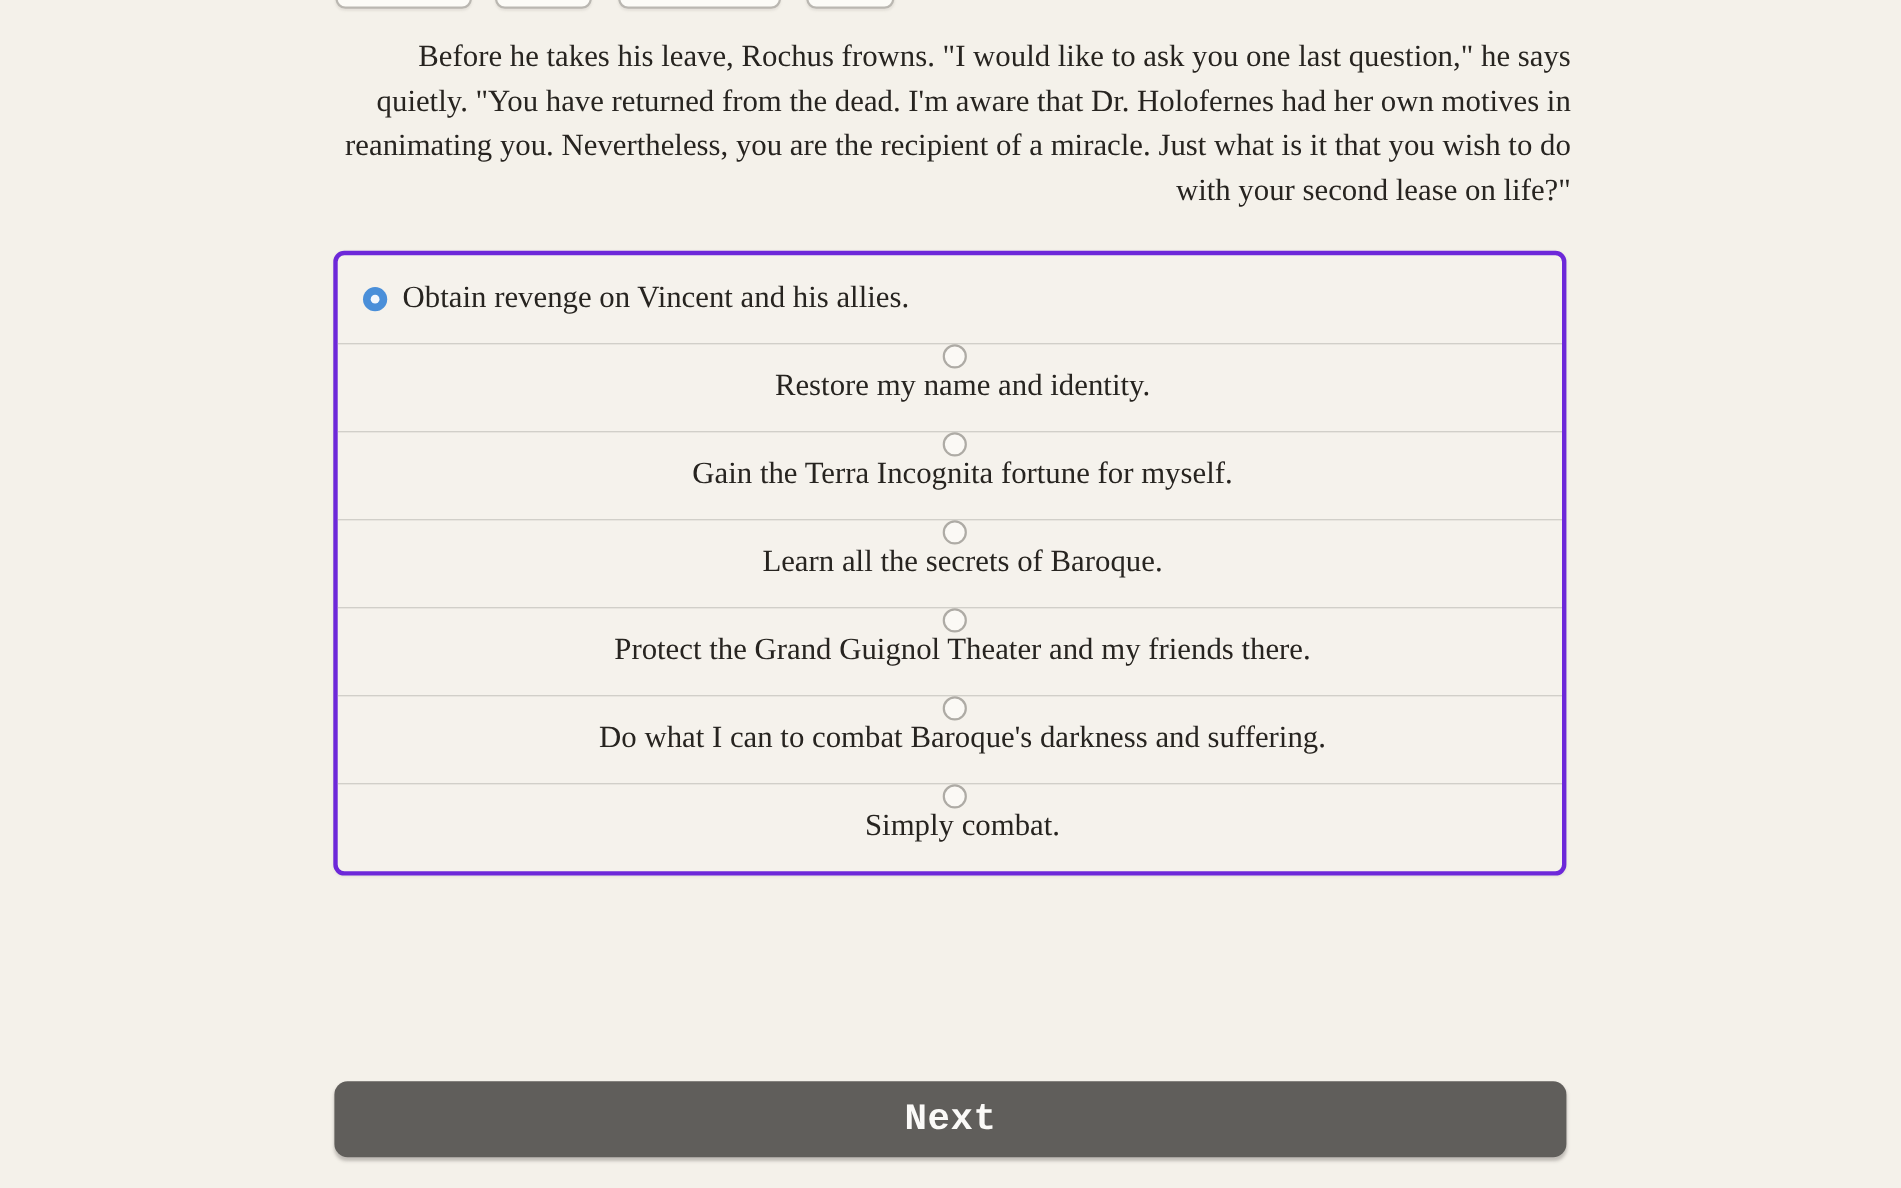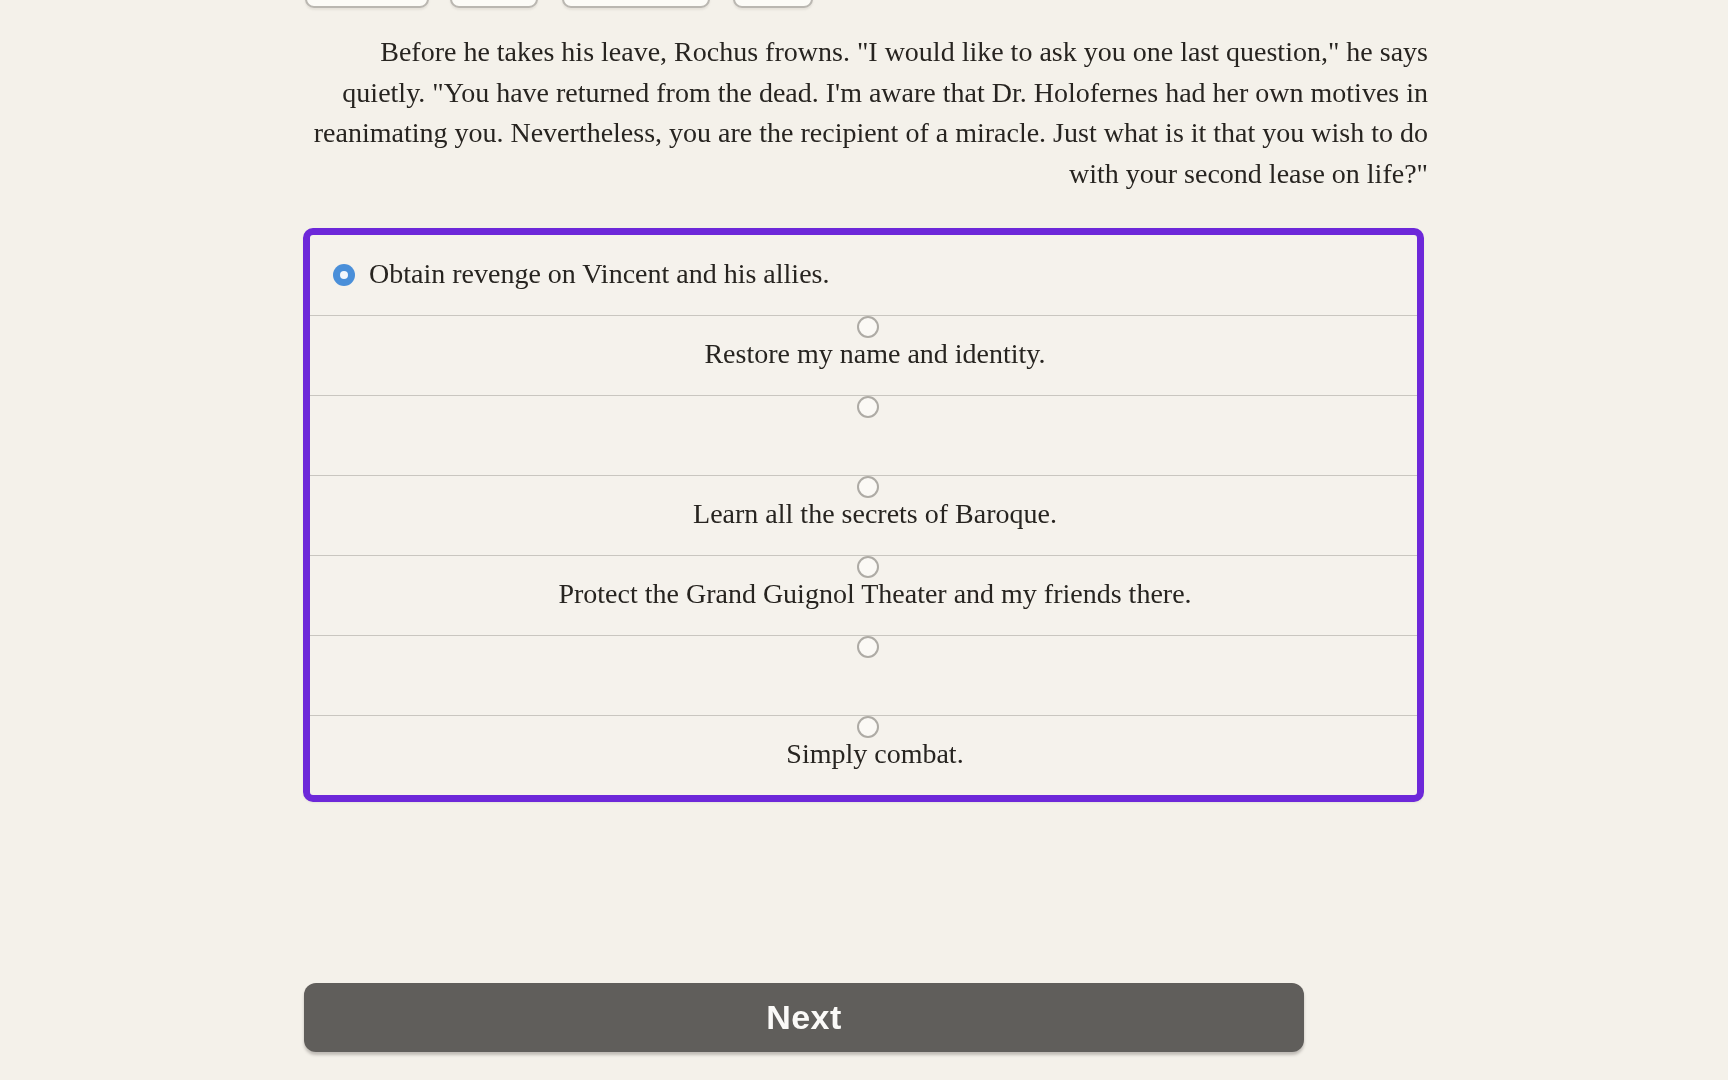--- a/index.html
+++ b/index.html
@@ -41,21 +41,21 @@
     text-align: right;
   }
 
   
   .choices-box {
     position: absolute;
     left: 303px;
     top: 228px;
     width: 1121px;
     background: #f5f2ec;
-    border: 7px solid #6d28d9;
+    border: 4px solid #6d28d9;
     border-radius: 10px;
     overflow: hidden;
     box-shadow: 0 1px 2px rgba(120,115,105,0.10);
   }
   .choice-row {
     height: 80px;
     display: flex;
     align-items: center;
     padding-left: 23px;
     cursor: pointer;
@@ -91,30 +91,30 @@
     font-size: 28px;
     color: #272420;
     padding-bottom: 3px;
   }
 
   
   .next-button {
     position: absolute;
     left: 304px;
     top: 983px;
-    width: 1000px;
+    width: 1120px;
     height: 69px;
     background: #605e5b;
     border: none;
     border-radius: 12px;
     display: flex;
     align-items: center;
     justify-content: center;
     color: #fbfaf8;
-    font-family: Liberation Sans, sans-serif;
+    font-family: Liberation Mono, monospace;
     font-weight: bold;
     font-size: 34px;
     letter-spacing: 0.5px;
     cursor: pointer;
     box-shadow: 0 3px 3px rgba(95,90,85,0.35);
   }
 </style>
 </head>
 <body>
 
@@ -131,34 +131,36 @@
     <span class="choice-label">Obtain revenge on Vincent and his allies.</span>
   </div>
 
   <div class="choice-row">
     <span class="radio"></span>
     <span class="choice-label">Restore my name and identity.</span>
   </div>
 
   <div class="choice-row">
     <span class="radio"></span>
+    <span class="choice-label">Gain the Terra Incognita fortune for myself.</span>
   </div>
 
   <div class="choice-row">
     <span class="radio"></span>
     <span class="choice-label">Learn all the secrets of Baroque.</span>
   </div>
 
   <div class="choice-row">
     <span class="radio"></span>
     <span class="choice-label">Protect the Grand Guignol Theater and my friends there.</span>
   </div>
 
   <div class="choice-row">
     <span class="radio"></span>
+    <span class="choice-label">Do what I can to combat Baroque's darkness and suffering.</span>
   </div>
 
 
 
   <div class="choice-row">
     <span class="radio"></span>
     <span class="choice-label">Simply combat.</span>
   </div>
 </div>
 

